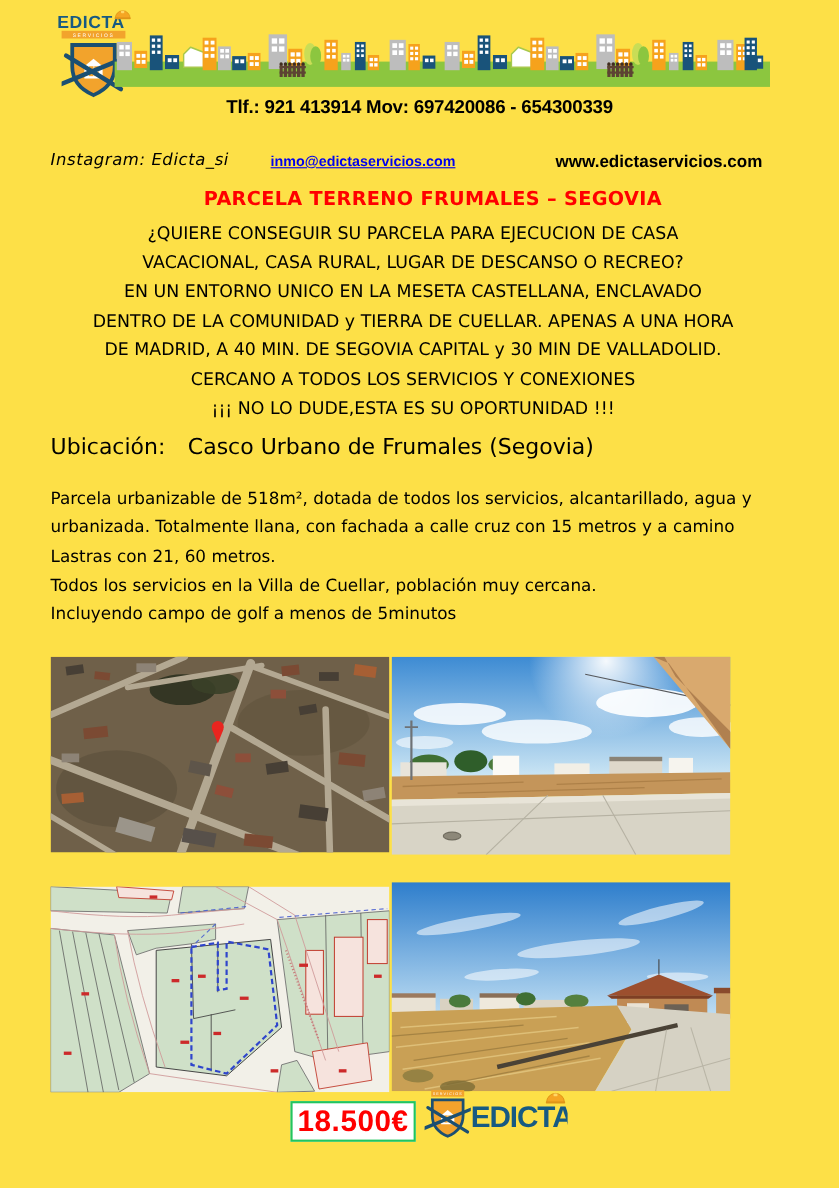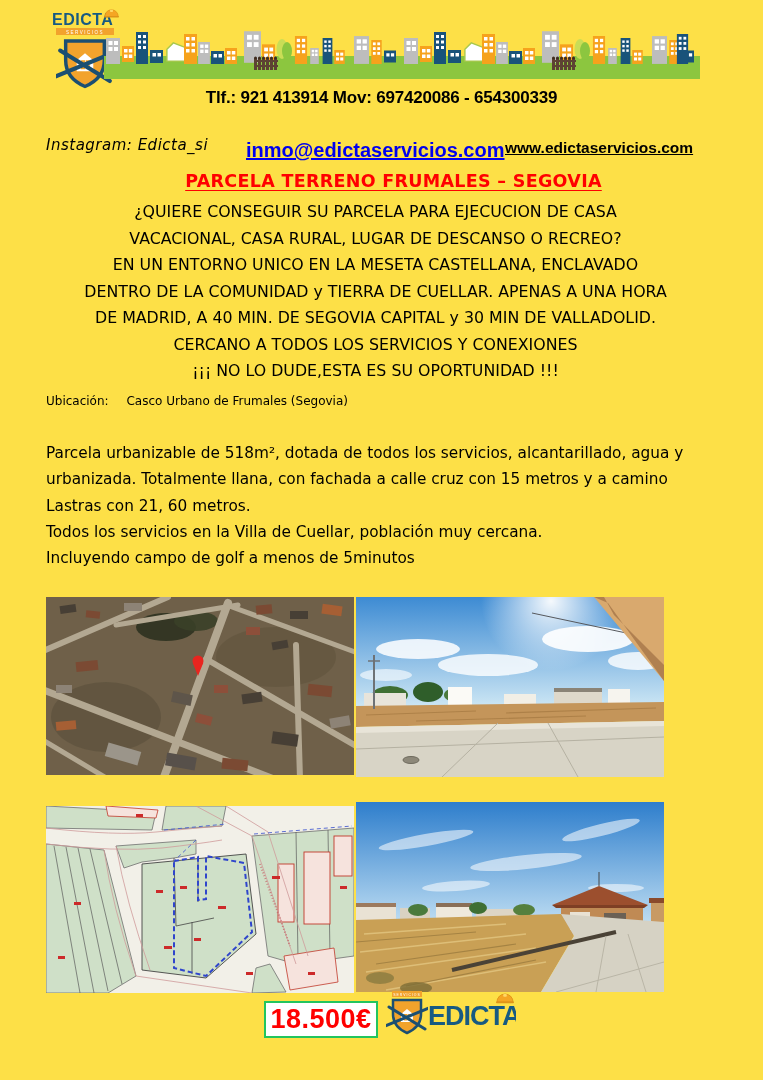--- a/index.html
+++ b/index.html
@@ -7,30 +7,30 @@
         font-family:"DejaVu Sans",sans-serif;color:#000;}
   .abs{position:absolute;}
 
   
   .phone-line{top:88px;left:0;width:763px;text-align:center;
     font-family:"Liberation Sans",sans-serif;font-weight:700;font-size:17px;letter-spacing:-0.2px;}
 
   
   .instagram{top:136px;left:46px;font-style:italic;font-size:15px;letter-spacing:0.5px;}
   .email{top:139px;left:246px;font-family:"Liberation Sans",sans-serif;font-weight:700;
-         font-size:20px;color:#0000ee;text-decoration:underline;}
-  .website{top:139px;left:505px;font-family:"Liberation Sans",sans-serif;font-weight:700;font-size:15.5px;text-decoration:underline;}
+         font-size:13px;color:#0000ee;text-decoration:underline;}
+  .website{top:139px;left:505px;font-family:"Liberation Sans",sans-serif;font-weight:700;font-size:15.5px;}
 
   
   .title{top:171px;left:0;width:763px;text-align:center;color:#ff0000;font-weight:700;
          font-size:17.5px;letter-spacing:0.3px;}
-  .title span{text-decoration:underline;text-underline-offset:3px;margin-left:24px;}
+  .title span{text-underline-offset:3px;margin-left:24px;}
   .intro{top:199px;left:0;width:751px;text-align:center;font-size:15.8px;line-height:26.5px;
          font-weight:500;}
-  .location{top:394px;left:46px;font-size:12px;}
+  .location{top:394px;left:46px;font-size:20px;}
   .location .lbl{margin-right:14px;}
   .desc{top:440px;left:46px;width:690px;font-size:15.3px;line-height:26.3px;}
 
   
   .photo{display:block;}
   .ph-aerial{top:597px;left:46px;}
   .ph-street1{top:597px;left:356px;}
   .ph-cadastral{top:806px;left:46px;}
   .ph-street2{top:802px;left:356px;}
 

